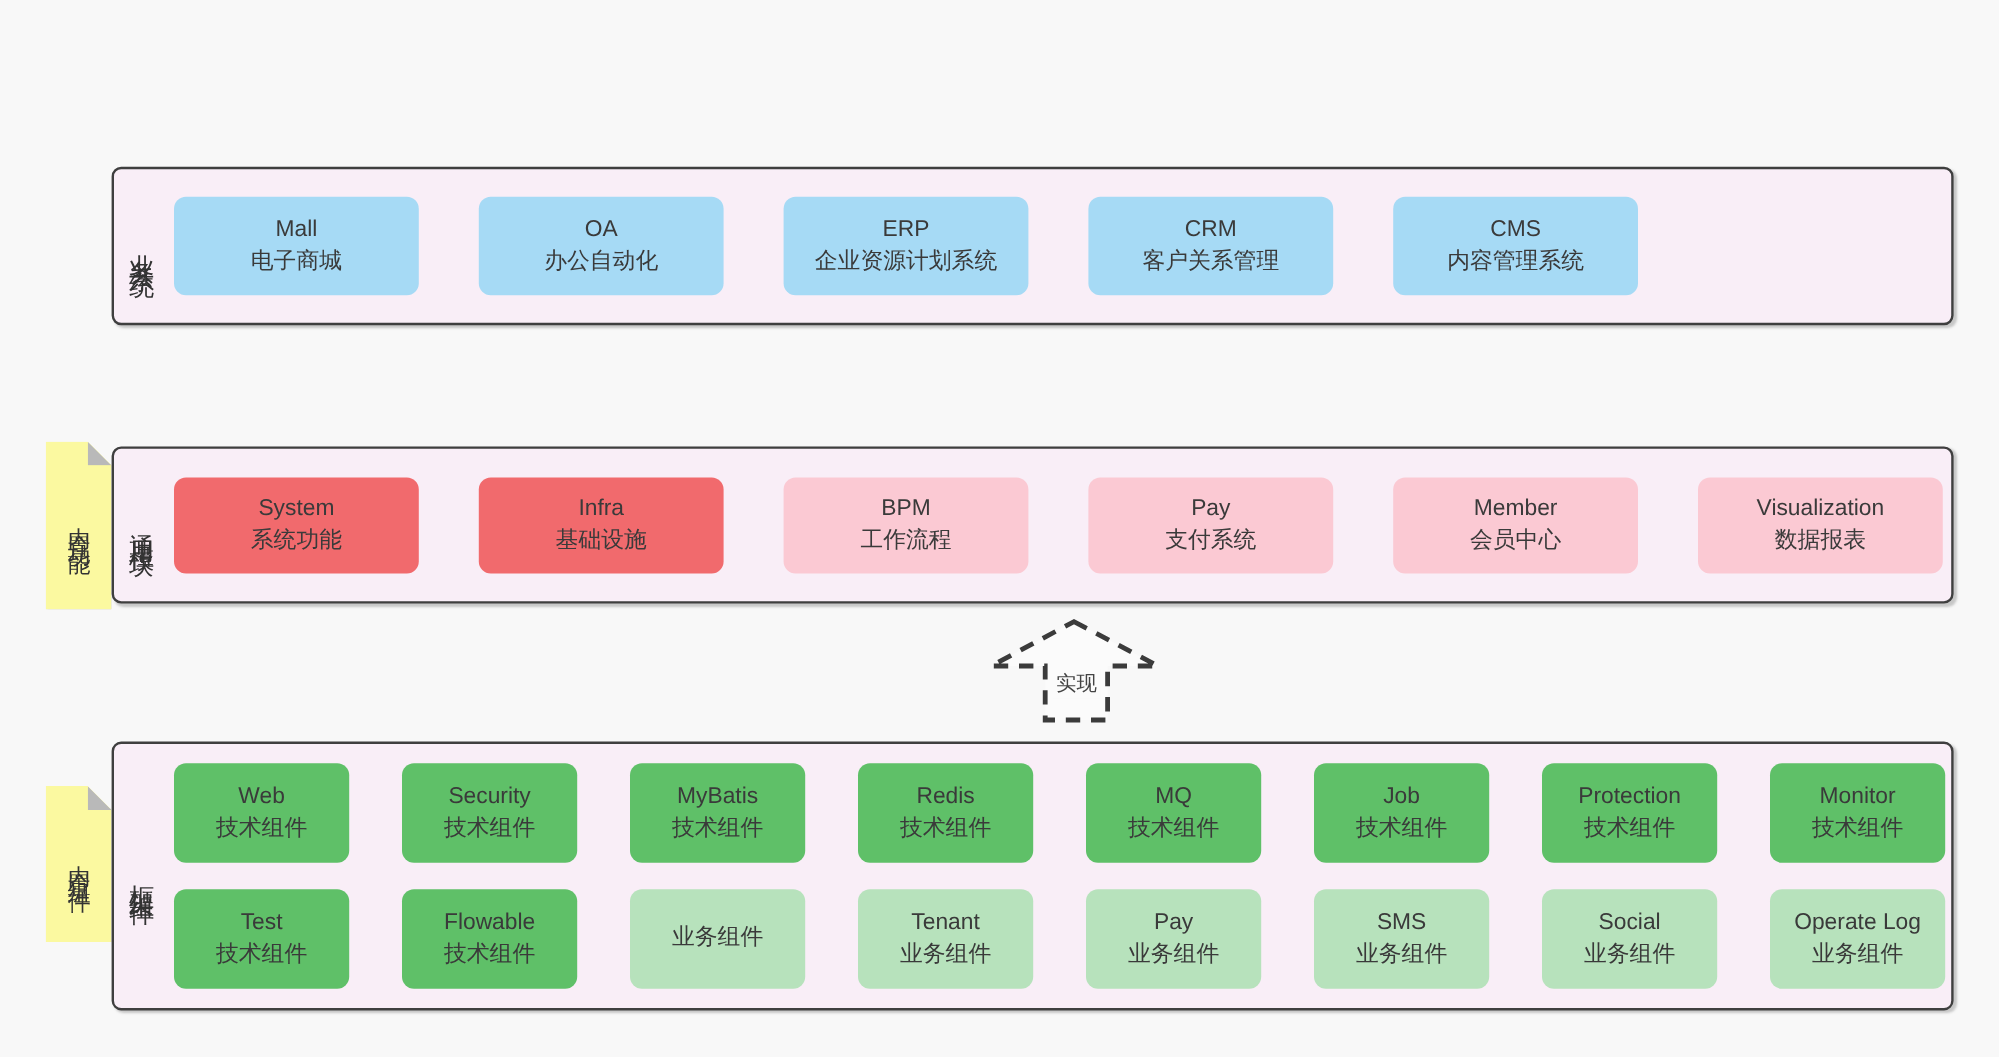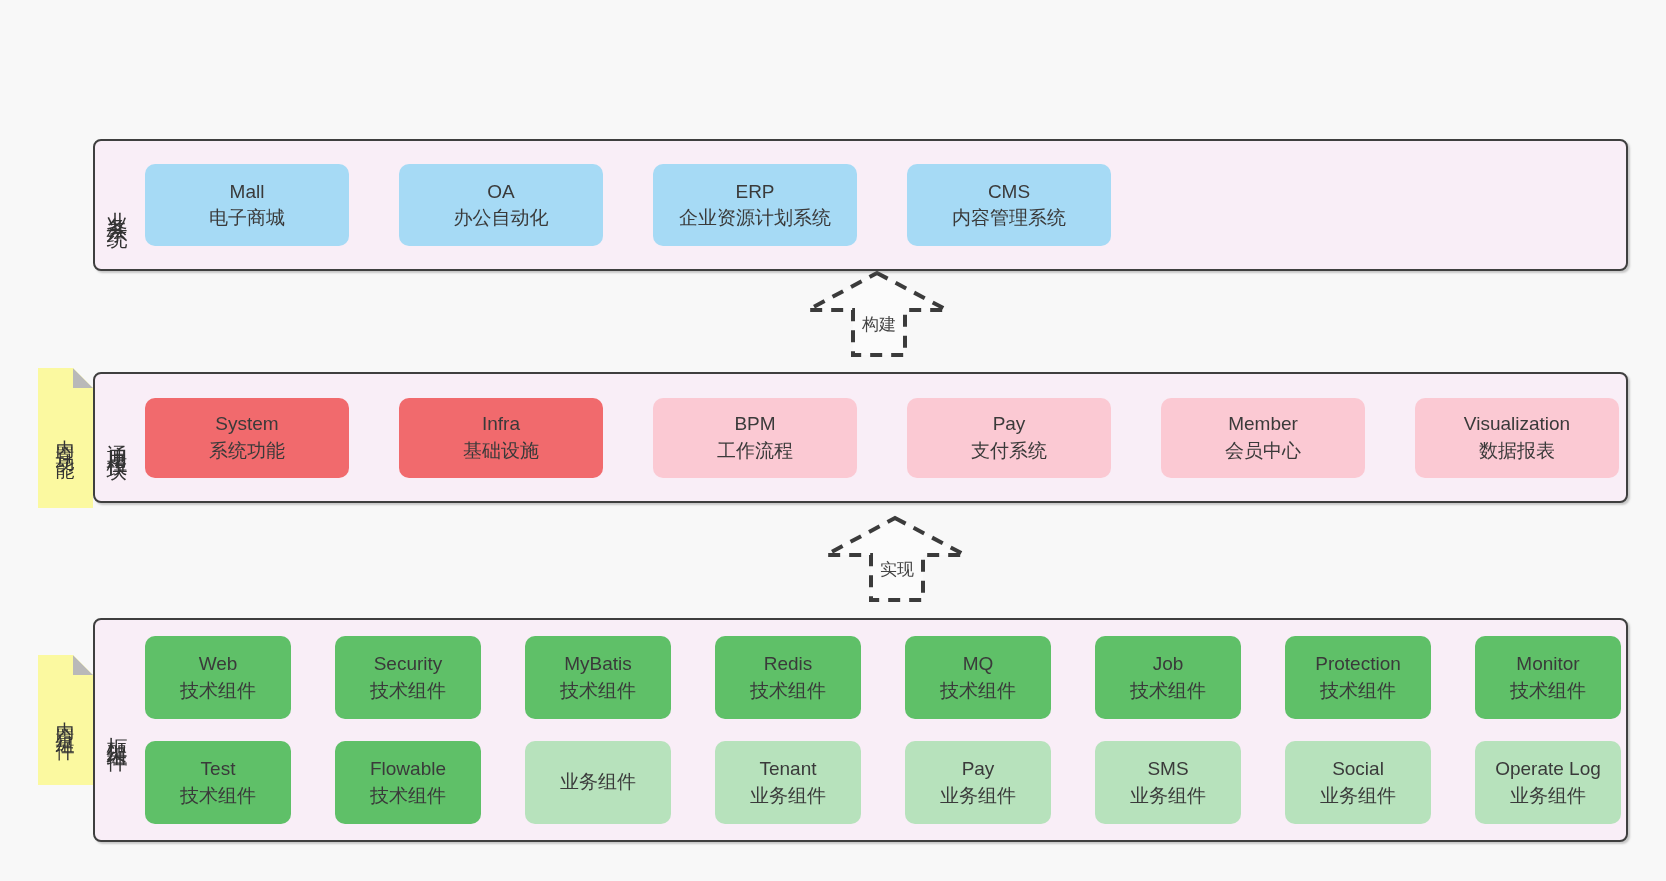--- a/index.html
+++ b/index.html
@@ -93,33 +93,31 @@
         </div>
         <div class="box blue">
           <div class="nm">OA</div>
           <div class="sub">办公自动化</div>
         </div>
         <div class="box blue">
           <div class="nm">ERP</div>
           <div class="sub">企业资源计划系统</div>
         </div>
         <div class="box blue">
+          <div class="nm">CRM</div>
+          <div class="sub">客户关系管理</div>
+        </div>
+        <div class="box blue">
           <div class="nm">CMS</div>
           <div class="sub">内容管理系统</div>
         </div>
       </div>
     </div>
   </div>
 
-  <div class="arrow" id="arrow-build">
-    <svg width="160" height="96" viewBox="0 0 160 96">
-      <polygon points="79,7 149,44 107,44 107,89 55,89 55,44 10,44" fill="#fbfbfb" stroke="#3b3b3b" stroke-width="4" stroke-dasharray="12 9" stroke-linejoin="miter"></polygon>
-    </svg>
-    <div class="arrow-label">构建</div>
-  </div>
 
   <div class="section" id="section-mid">
     <div class="v-label">通用模块</div>
     <div class="content">
       <div class="row">
         <div class="box red">
           <div class="nm">System</div>
           <div class="sub">系统功能</div>
         </div>
         <div class="box red">

